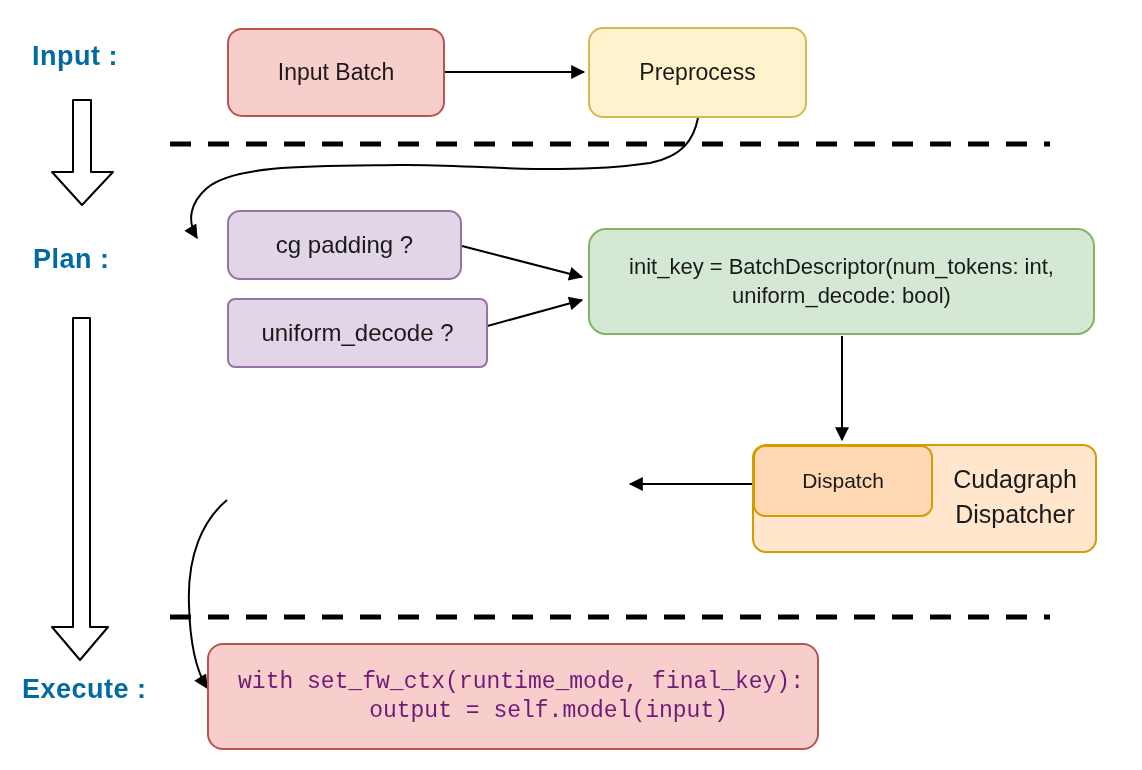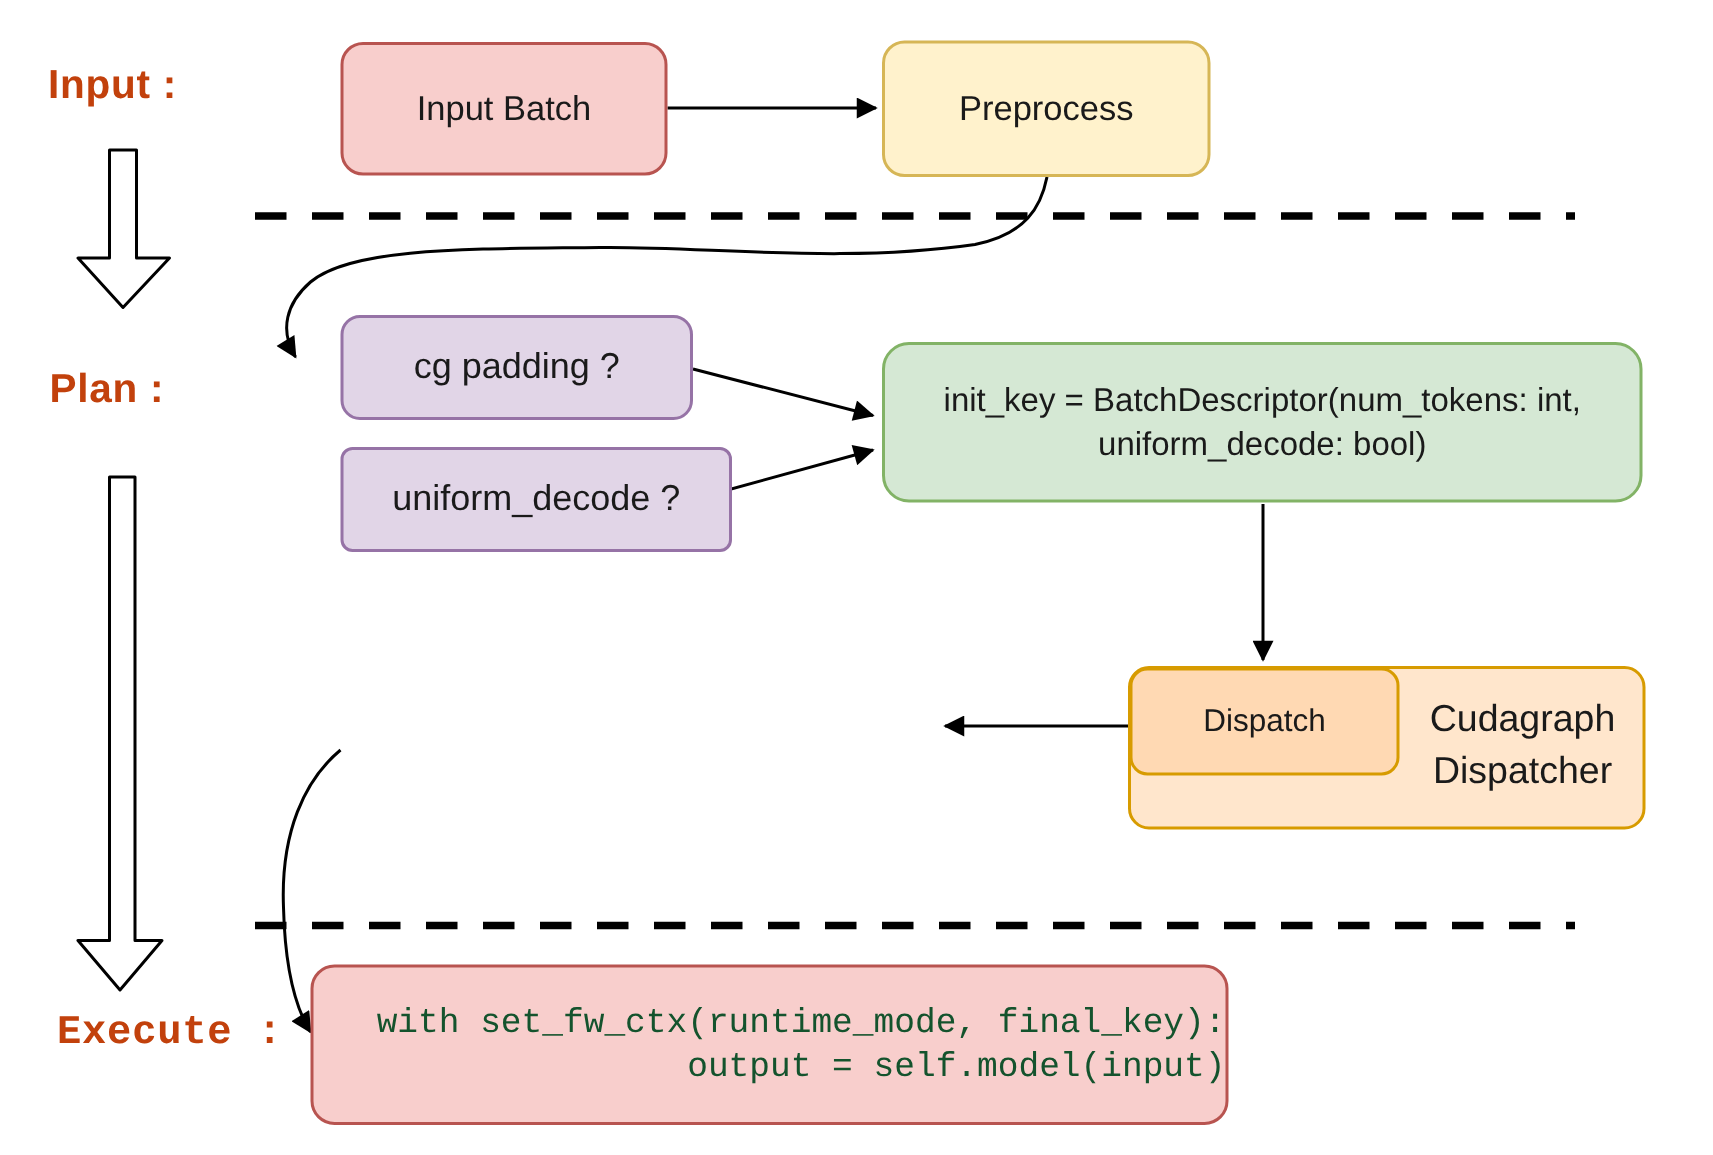--- a/index.html
+++ b/index.html
@@ -8,21 +8,21 @@
     width:1142px;height:770px;
     background:#ffffff;
     font-family:"Liberation Sans", sans-serif;
     overflow:hidden;
   }
   #wires{position:absolute;left:0;top:0;width:1142px;height:770px;}
   .stage-label{
     position:absolute;
     font-weight:bold;
     font-size:27px;
-    color:#c2410c;
+    color:#0369a1;
     letter-spacing:0.5px;
     white-space:nowrap;
     text-align:right;
   }
   .node{
     position:absolute;
     box-sizing:border-box;
     border:2px solid #999;
     border-radius:15px;
     display:flex;
@@ -43,22 +43,22 @@
   #node-dispatcher    {left:752px;top:444px;width:345px;height:109px;border-radius:14px;}
   #node-dispatch      {left:753px;top:445px;width:180px;height:72px; font-size:21px;border-radius:12px;z-index:2;}
   #dispatcher-label{
     position:absolute;left:933px;top:442px;width:164px;height:109px;
     display:flex;flex-direction:column;align-items:center;justify-content:center;
     font-size:25px;color:#1a1a1a;line-height:1.38;z-index:2;
   }
   #node-execute-code{
     left:207px;top:643px;width:612px;height:107px;
     font-family:"Liberation Mono", monospace;
-    font-size:23px;color:#14532d;
-    align-items:flex-end;
+    font-size:23px;color:#701a75;
+    align-items:center;
     padding-left:16px;
     border-radius:16px;
     line-height:1.26;
     text-align:left;
   }
 </style>
 </head>
 <body>
 
 <div id="canvas">
@@ -85,21 +85,21 @@
 
     <line x1="842" y1="336" x2="842" y2="440" stroke="#000" stroke-width="2" marker-end="url(#arr)"></line>
 
     <line x1="752" y1="484" x2="630" y2="484" stroke="#000" stroke-width="2" marker-end="url(#arr)"></line>
 
     <path d="M227 500 C 203 520, 187 555, 189 605 C 190 645, 197 672, 207 688" fill="none" stroke="#000" stroke-width="2" marker-end="url(#arr)"></path>
   </svg>
 
   <div class="stage-label" style="left:32px;top:41px;">Input :</div>
   <div class="stage-label" style="left:33px;top:244px;">Plan :</div>
-  <div class="stage-label" style="left:38px;top:674px;font-family:Liberation Mono, monospace;">Execute :</div>
+  <div class="stage-label" style="left:22px;top:674px;">Execute :</div>
 
   <div class="node" id="node-input-batch" style="background: rgb(248, 206, 204); border-color: rgb(184, 84, 80);">
     <span class="ln">Input Batch</span>
   </div>
 
   <div class="node" id="node-preprocess" style="background: rgb(255, 242, 204); border-color: rgb(214, 182, 86);">
     <span class="ln">Preprocess</span>
   </div>
 
   <div class="node" id="node-cg-padding" style="background: rgb(225, 213, 231); border-color: rgb(150, 115, 166);">

